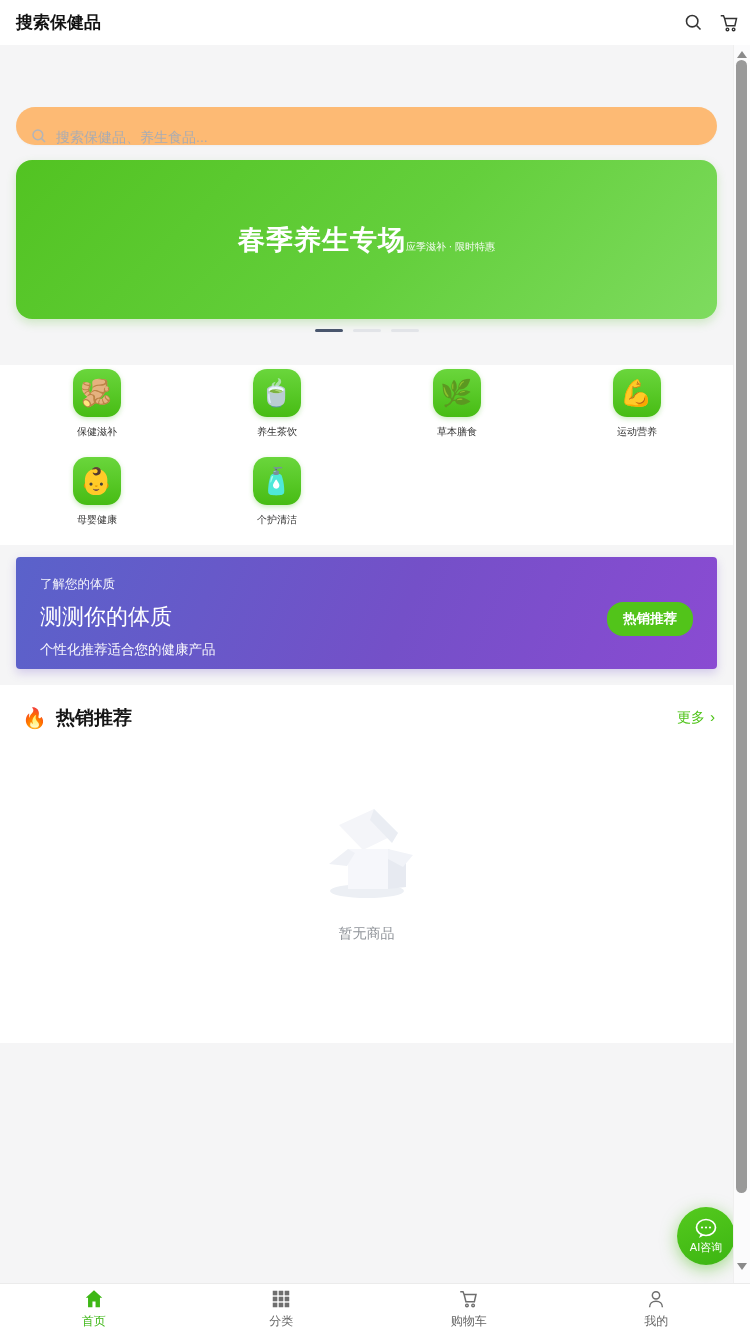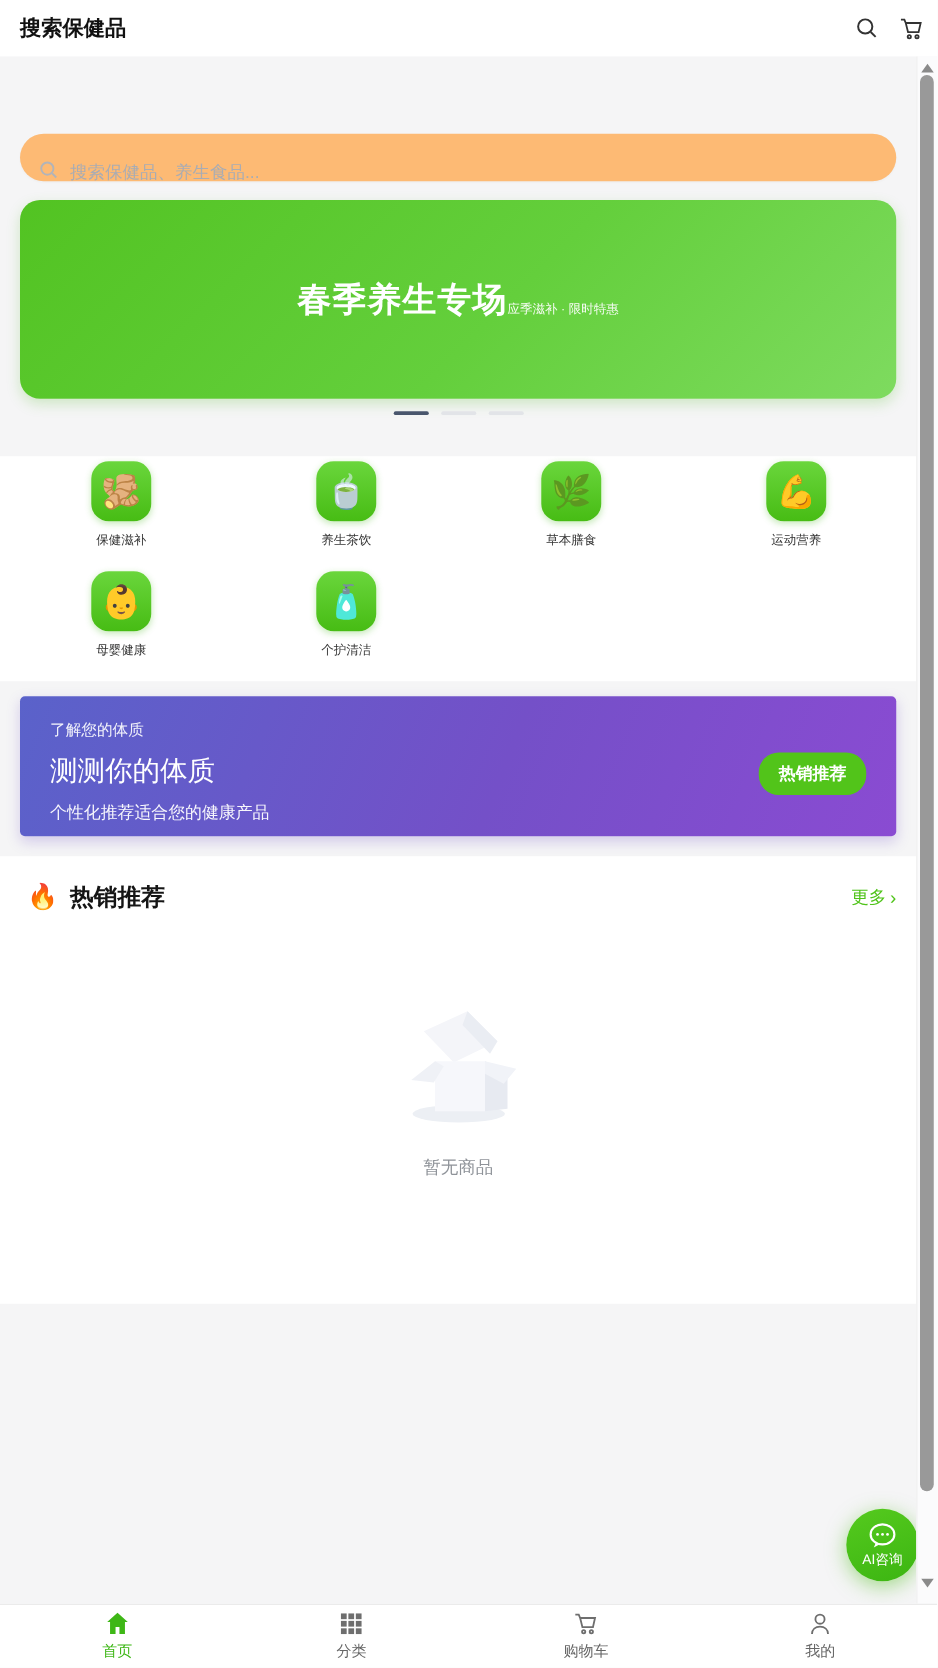--- a/index.html
+++ b/index.html
@@ -43,21 +43,21 @@
   .quiz-eyebrow { font-size:12.5px; color:rgba(255,255,255,.92); }
   .quiz-title { font-size:22px; font-weight:400; margin-top:9px; }
   .quiz-sub { font-size:13.5px; margin-top:9px; color:rgba(255,255,255,.95); }
   .quiz-btn { position:absolute; right:24px; top:45px; background:#52c41a; border:none; color:#fff; font-weight:700; font-size:13.5px; padding:8px 16px; border-radius:16px; cursor:pointer; font-family:inherit; }
 
   
   .hot { position:absolute; left:0; top:640px; width:733px; height:358px; background:#fff; }
   .hot-head { display:flex; align-items:center; padding:20px 16px 0 22px; }
   .hot-fire { font-size:20px; line-height:1; }
   .hot-title { font-size:19px; font-weight:700; color:#151515; margin-left:9px; }
-  .hot-more { margin-left:auto; font-size:14px; color:#4ec318; display:flex; align-items:center; gap:3px; cursor:pointer; }
+  .hot-more { margin-left:auto; font-size:14px; color:#4ec318; display:flex; align-items:center; gap:3px; cursor:pointer;font-family:Liberation Mono, monospace; }
   .hot-more .chev { font-size:15px; }
   .empty { position:absolute; left:0; top:118px; width:733px; display:flex; flex-direction:column; align-items:center; }
   .empty-text { margin-top:22px; font-size:14px; color:#8f9399; }
 
   
   .fab { position:absolute; left:677px; top:1207px; width:58px; height:58px; border-radius:50%; background:linear-gradient(160deg,#55ca1e 0%,#3cb512 100%); box-shadow:0 4px 16px rgba(80,190,30,.5); display:flex; flex-direction:column; align-items:center; justify-content:center; cursor:pointer; z-index:10; }
   .fab-label { font-size:11px; color:#fff; margin-top:-1px; }
 
   
   .scrollbar { position:absolute; left:733px; top:45px; width:17px; height:1238px; background:#fbfbfc; border-left:1px solid #efefef; z-index:20; }

